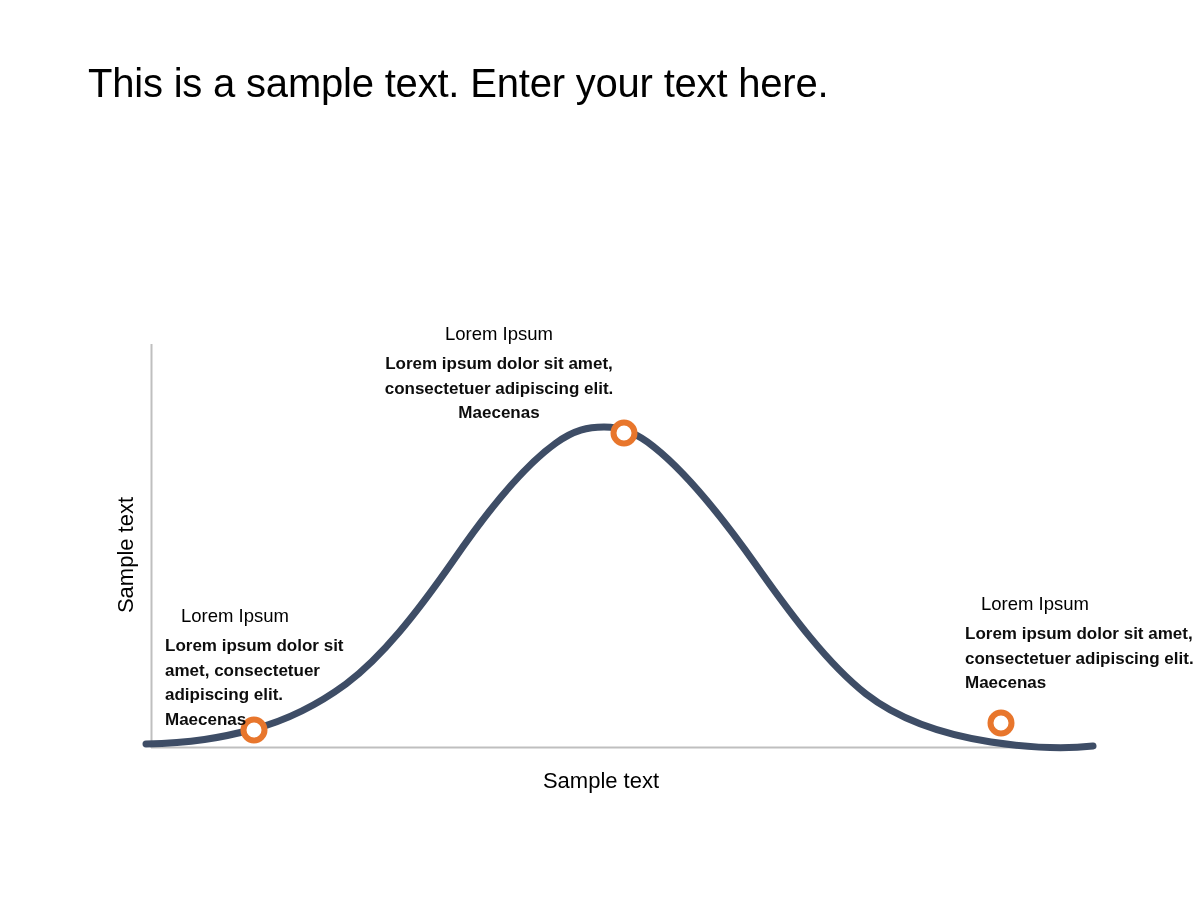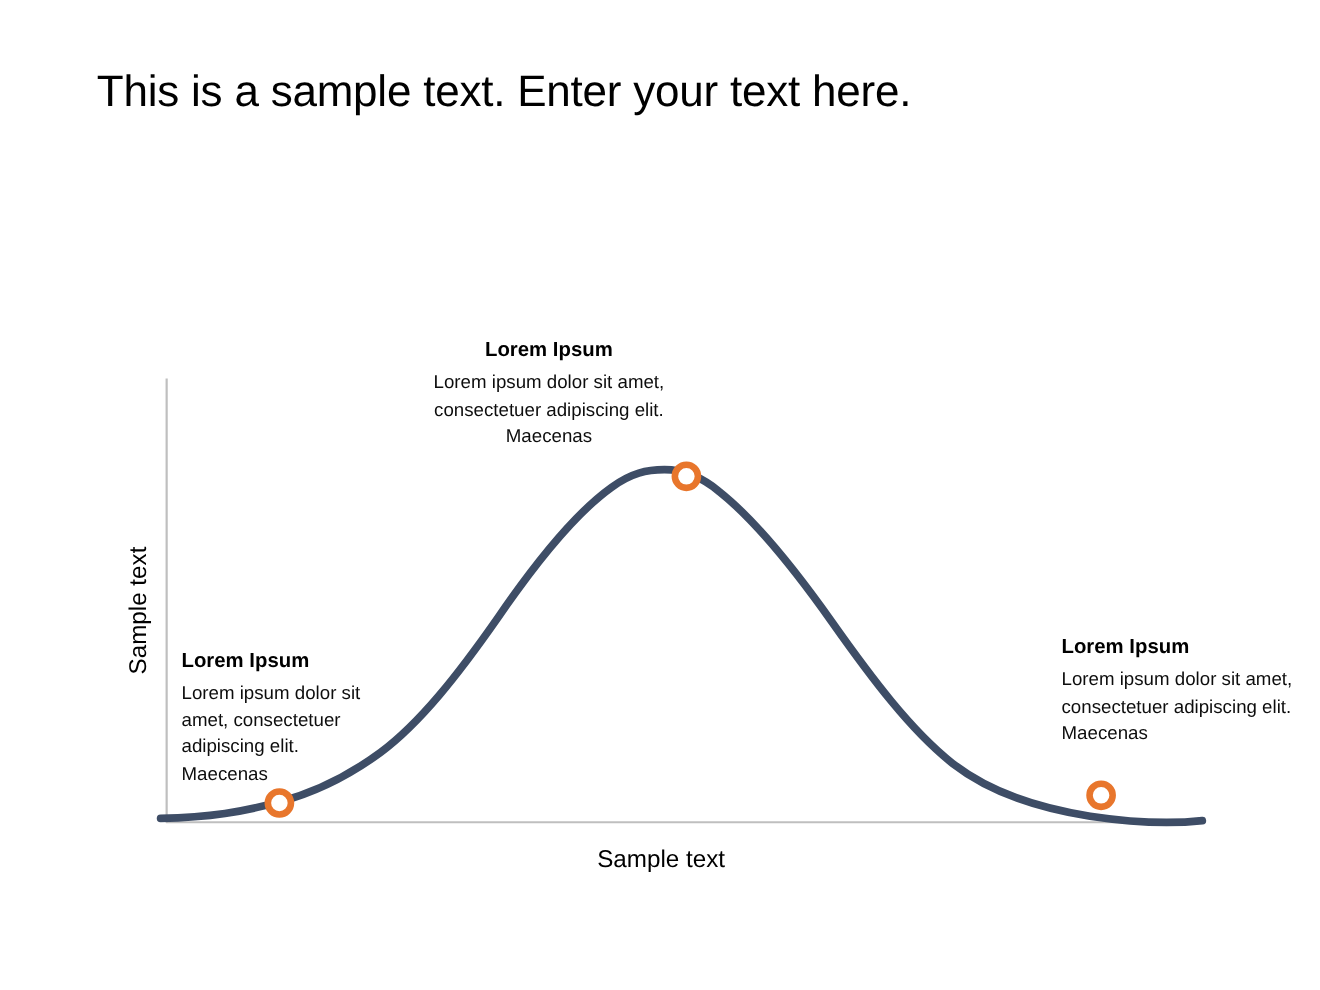--- a/index.html
+++ b/index.html
@@ -72,32 +72,32 @@
     font-size: 22px;
     line-height: 28px;
     color: #000000;
     transform: rotate(-90deg);
     transform-origin: 50% 50%;
   }
 
   
   .callout { position: absolute; }
   .callout-heading {
-    font-weight: bold;
+    font-weight: normal;
     font-size: 18.5px;
     line-height: 24px;
     color: #000000;
-    margin: 0;
+    margin: 16px;
   }
   .callout-body {
     font-size: 17px;
     line-height: 24.5px;
     color: #0d0d0d;
     margin: 0;
-    font-weight: 400;
+    font-weight: 700;
   }
 
   
   #callout-top {
     left: 333px;
     top: 306px;
     width: 300px;
     text-align: center;
   }
   #callout-top .callout-heading { margin-bottom: 6px; }

